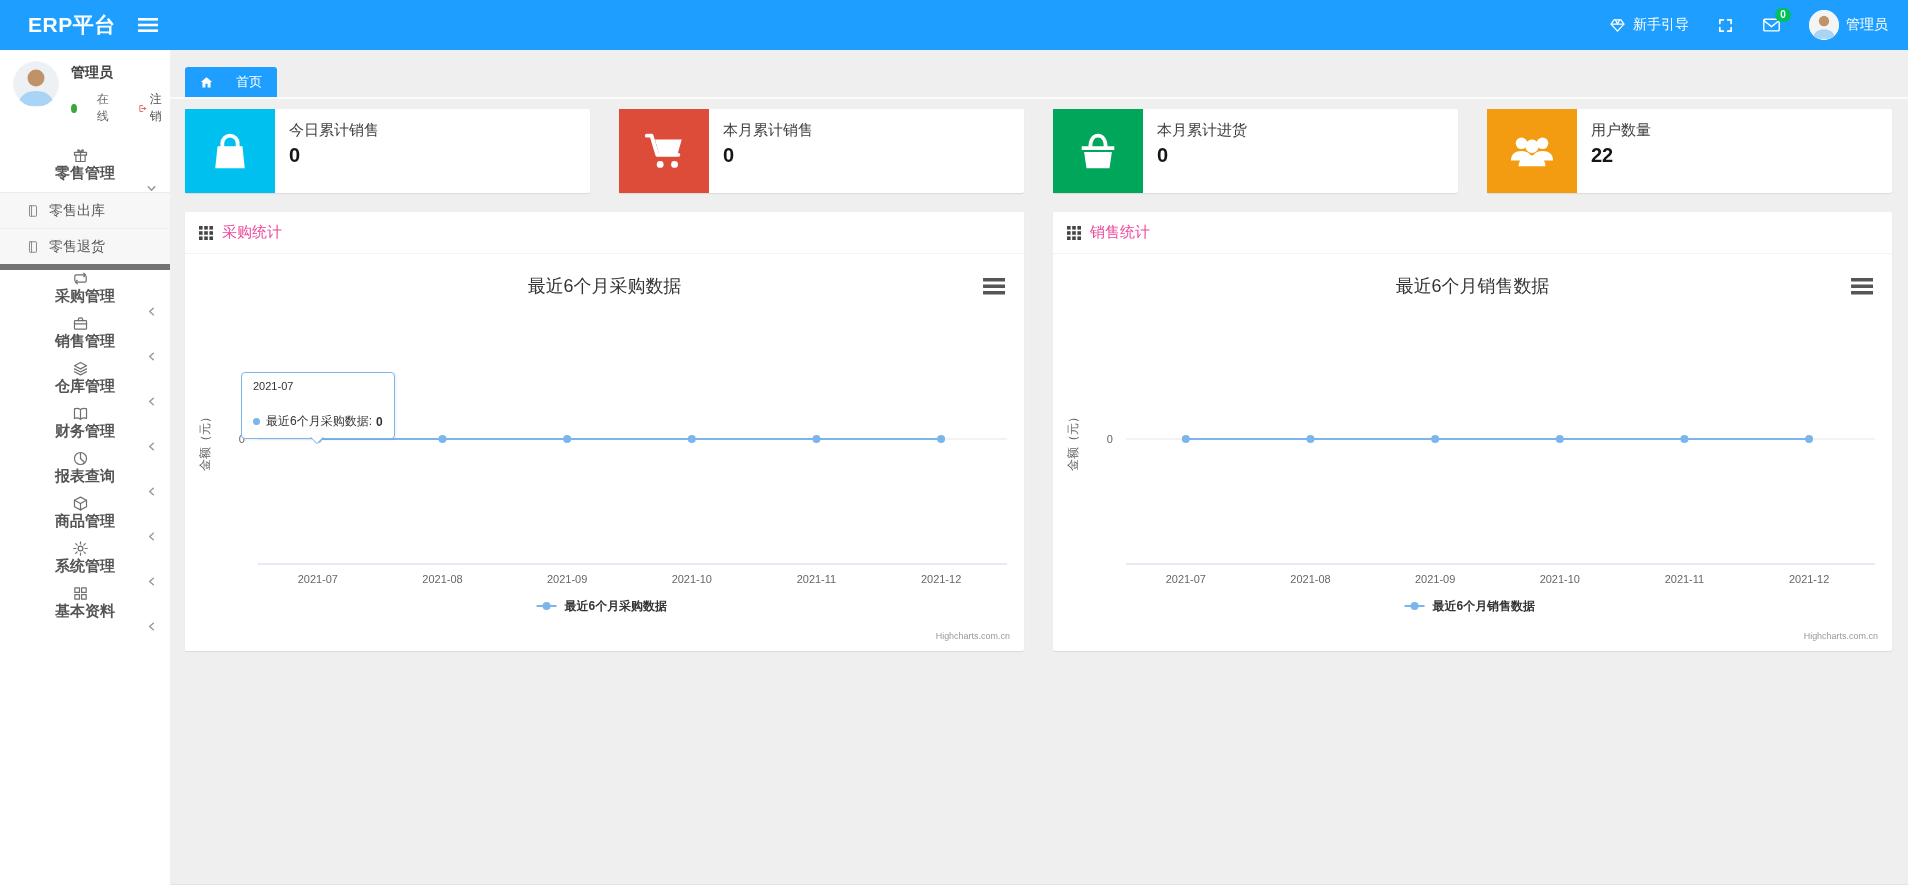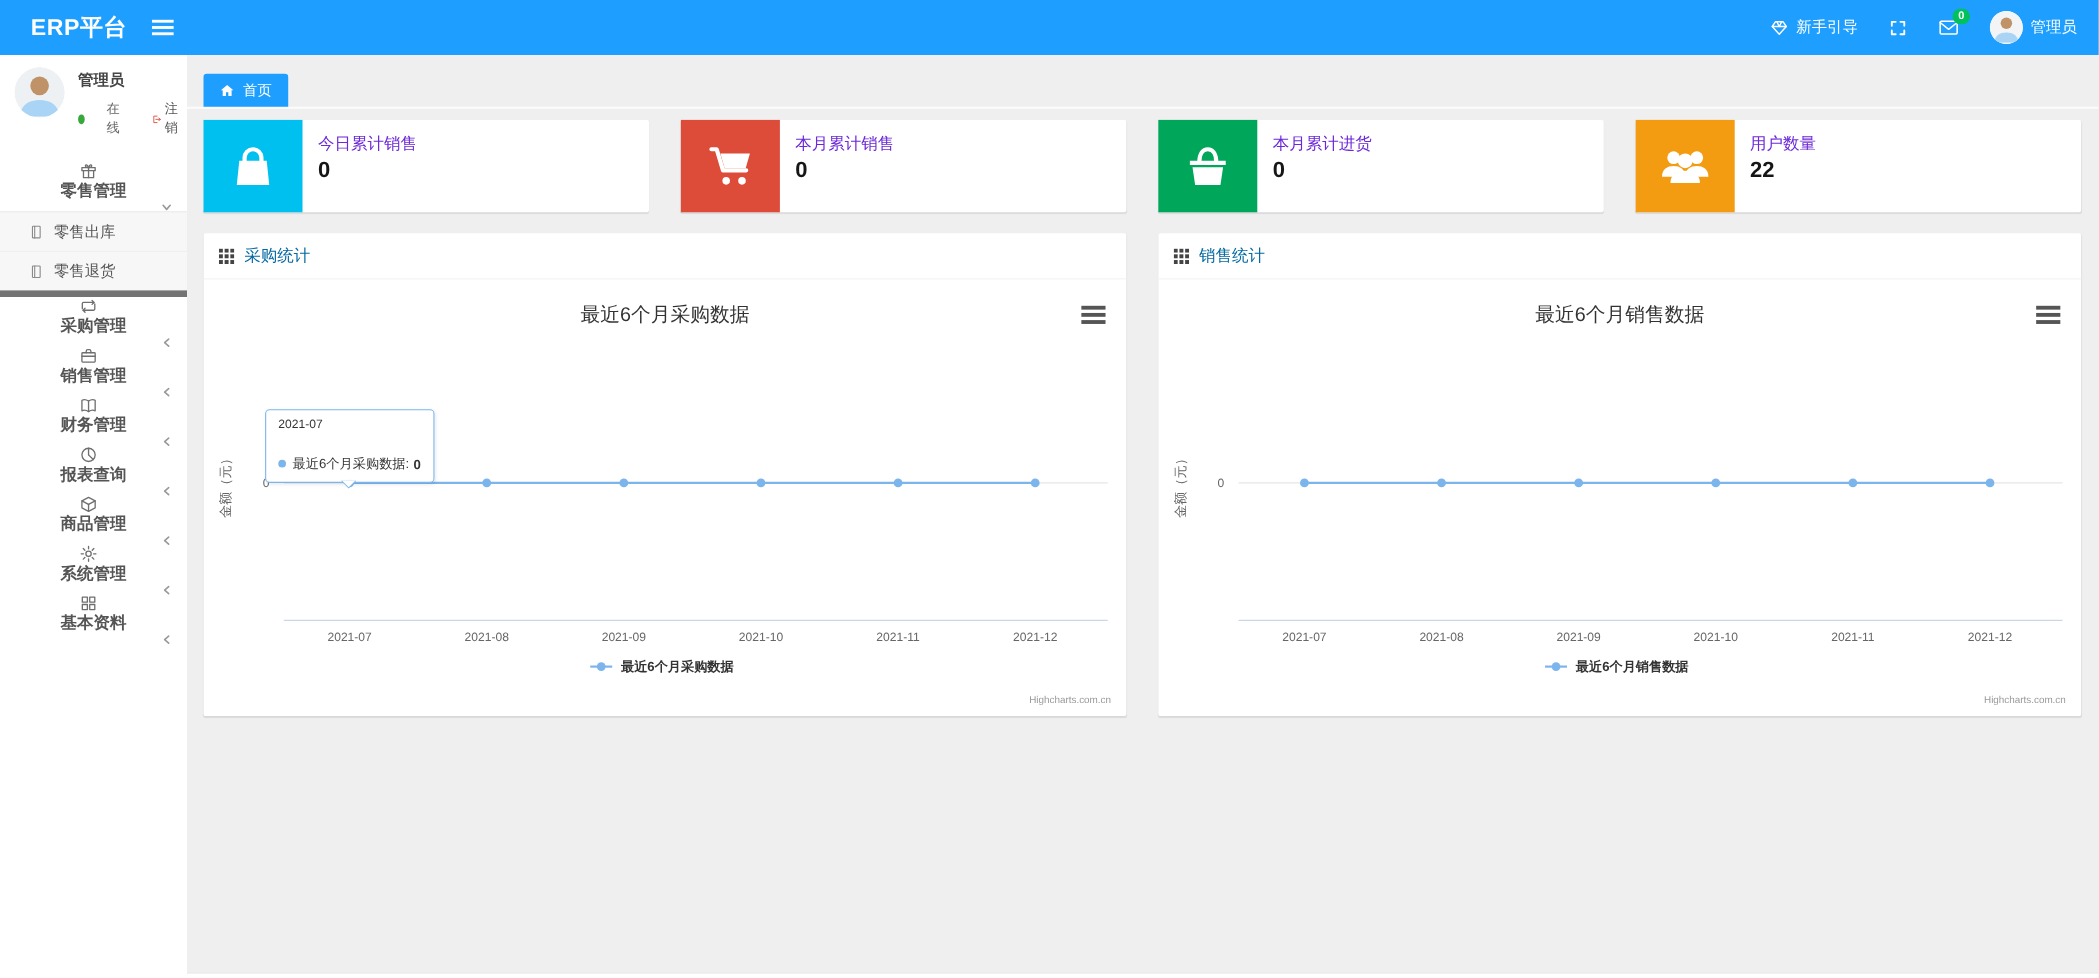--- a/index.html
+++ b/index.html
@@ -33,35 +33,35 @@
   .submenu{background:#f7f7f7;border-top:1px solid #ececec;border-bottom:6px solid #737373;}
   .submenu-item{height:35px;display:flex;align-items:center;padding:0 10px 0 26px;font-size:14px;
     color:#555;cursor:pointer;border-bottom:1px solid #efefef;}
   .submenu-item:last-child{border-bottom:none;}
   .mi2{width:14px;height:14px;margin-right:9px;color:#8a8a8a;flex:none;}
   .ic{fill:none;stroke:currentColor;stroke-width:1.7;stroke-linecap:round;stroke-linejoin:round;}
 
   
   .main{position:absolute;top:50px;left:170px;right:0;bottom:0;background:#efefef;overflow:hidden;}
   .tabbar{height:30px;padding:17px 0 0 15px;border-bottom:2px solid #fbfbfb;}
-  .tab{display:inline-flex;align-items:center;gap:8px;height:30px;padding:0 15px;color:#fff;
+  .tab{display:inline-flex;align-items:center;gap:23px;height:30px;padding:0 15px;color:#fff;
     font-size:13px;border-radius:3px 3px 0 0;cursor:pointer;}
 
   .stats-row{display:flex;gap:29px;margin:10px 16px 0 15px;}
   .stat-card{flex:1;height:84px;background:#fff;display:flex;border-radius:2px;
     box-shadow:0 1px 1px rgba(0,0,0,0.09);}
   .stat-icon{width:90px;height:84px;display:flex;align-items:center;justify-content:center;flex:none;}
   .stat-text{padding:12px 14px;min-width:0;}
-  .stat-label{font-size:15px;color:#6d28d9;}
+  .stat-label{font-size:15px;color:#404040;}
   .stat-value{font-size:20px;font-weight:bold;color:#161616;margin-top:4px;}
 
   .charts-row{display:flex;gap:29px;margin:19px 16px 0 15px;}
   .panel{flex:1;background:#fff;border-radius:2px;box-shadow:0 1px 1px rgba(0,0,0,0.09);min-width:0;}
   .panel-header{height:41px;display:flex;align-items:center;gap:9px;padding:0 14px;
-    border-bottom:1px solid #f3f3f3;font-size:15px;color:#0369a1;}
+    border-bottom:1px solid #f3f3f3;font-size:15px;color:#ec4899;}
   .th-ic{width:14px;height:14px;color:#444;flex:none;}
   .chart-wrap{position:relative;height:397px;}
   .chart-wrap svg.chart{display:block;width:100%;height:100%;}
   .chart-wrap svg text{font-family:"Liberation Sans","DejaVu Sans",sans-serif;}
 
   .hc-tooltip{position:absolute;left:56px;top:118px;background:rgba(255,255,255,0.96);
     border:1px solid #7cb5ec;border-radius:4px;padding:7px 11px 8px;font-size:11px;color:#333;
     white-space:nowrap;box-shadow:1px 1px 3px rgba(0,0,0,0.08);z-index:5;}
   .hc-tooltip::before{content:"";position:absolute;bottom:-13px;left:68px;border:7px solid transparent;
     border-top-color:#7cb5ec;}
@@ -202,20 +202,31 @@
           <rect x="3.5" y="8" width="17" height="12" rx="1"></rect>
             <path d="M9 8V6a2 2 0 012-2h2a2 2 0 012 2v2"></path>
             <path d="M3.5 12.5h17"></path>
         </svg>
         <span>销售管理</span>
         <svg class="ic chev" viewBox="0 0 12 12" style="stroke-width:1.6">
             <path d="M8 2.5L4 6l4 3.5"></path>
           </svg>
       </div>
 
+      <div class="menu-item">
+        <svg class="ic mi" viewBox="0 0 24 24">
+          <path d="M12 3.5L3.5 8l8.5 4.5L20.5 8z"></path>
+            <path d="M3.5 12.5L12 17l8.5-4.5"></path>
+            <path d="M3.5 16.5L12 21l8.5-4.5"></path>
+        </svg>
+        <span>仓库管理</span>
+        <svg class="ic chev" viewBox="0 0 12 12" style="stroke-width:1.6">
+            <path d="M8 2.5L4 6l4 3.5"></path>
+          </svg>
+      </div>
 
       <div class="menu-item">
         <svg class="ic mi" viewBox="0 0 24 24">
           <path d="M3.5 5.5c2.5-1.3 5.8-.8 8.5 1 2.7-1.8 6-2.3 8.5-1v13.5c-2.5-1.3-5.8-.8-8.5 1-2.7-1.8-6-2.3-8.5-1z"></path>
             <path d="M12 6.5v13.5"></path>
         </svg>
         <span>财务管理</span>
         <svg class="ic chev" viewBox="0 0 12 12" style="stroke-width:1.6">
             <path d="M8 2.5L4 6l4 3.5"></path>
           </svg>

